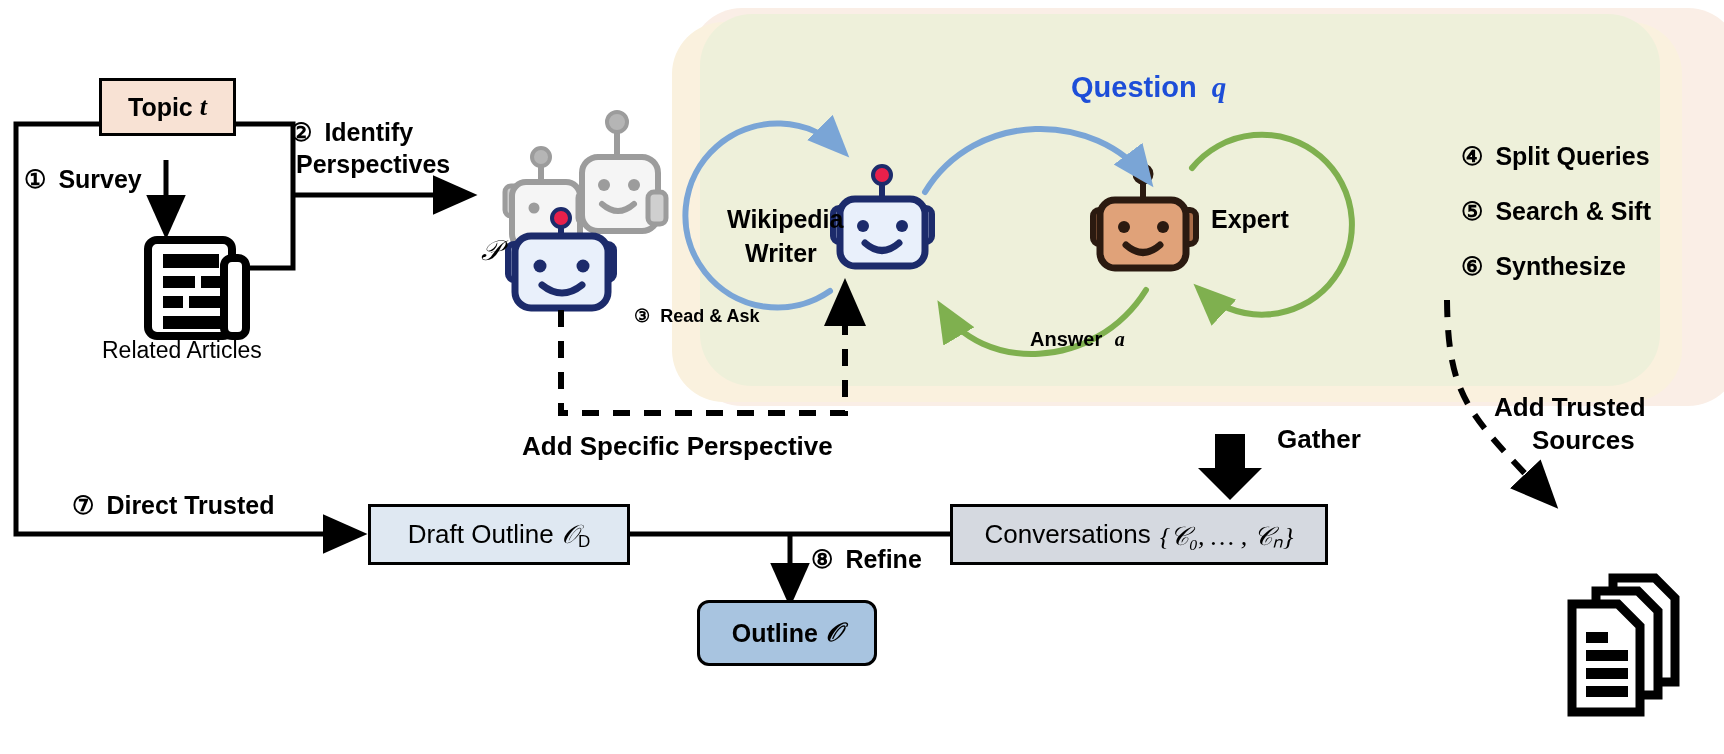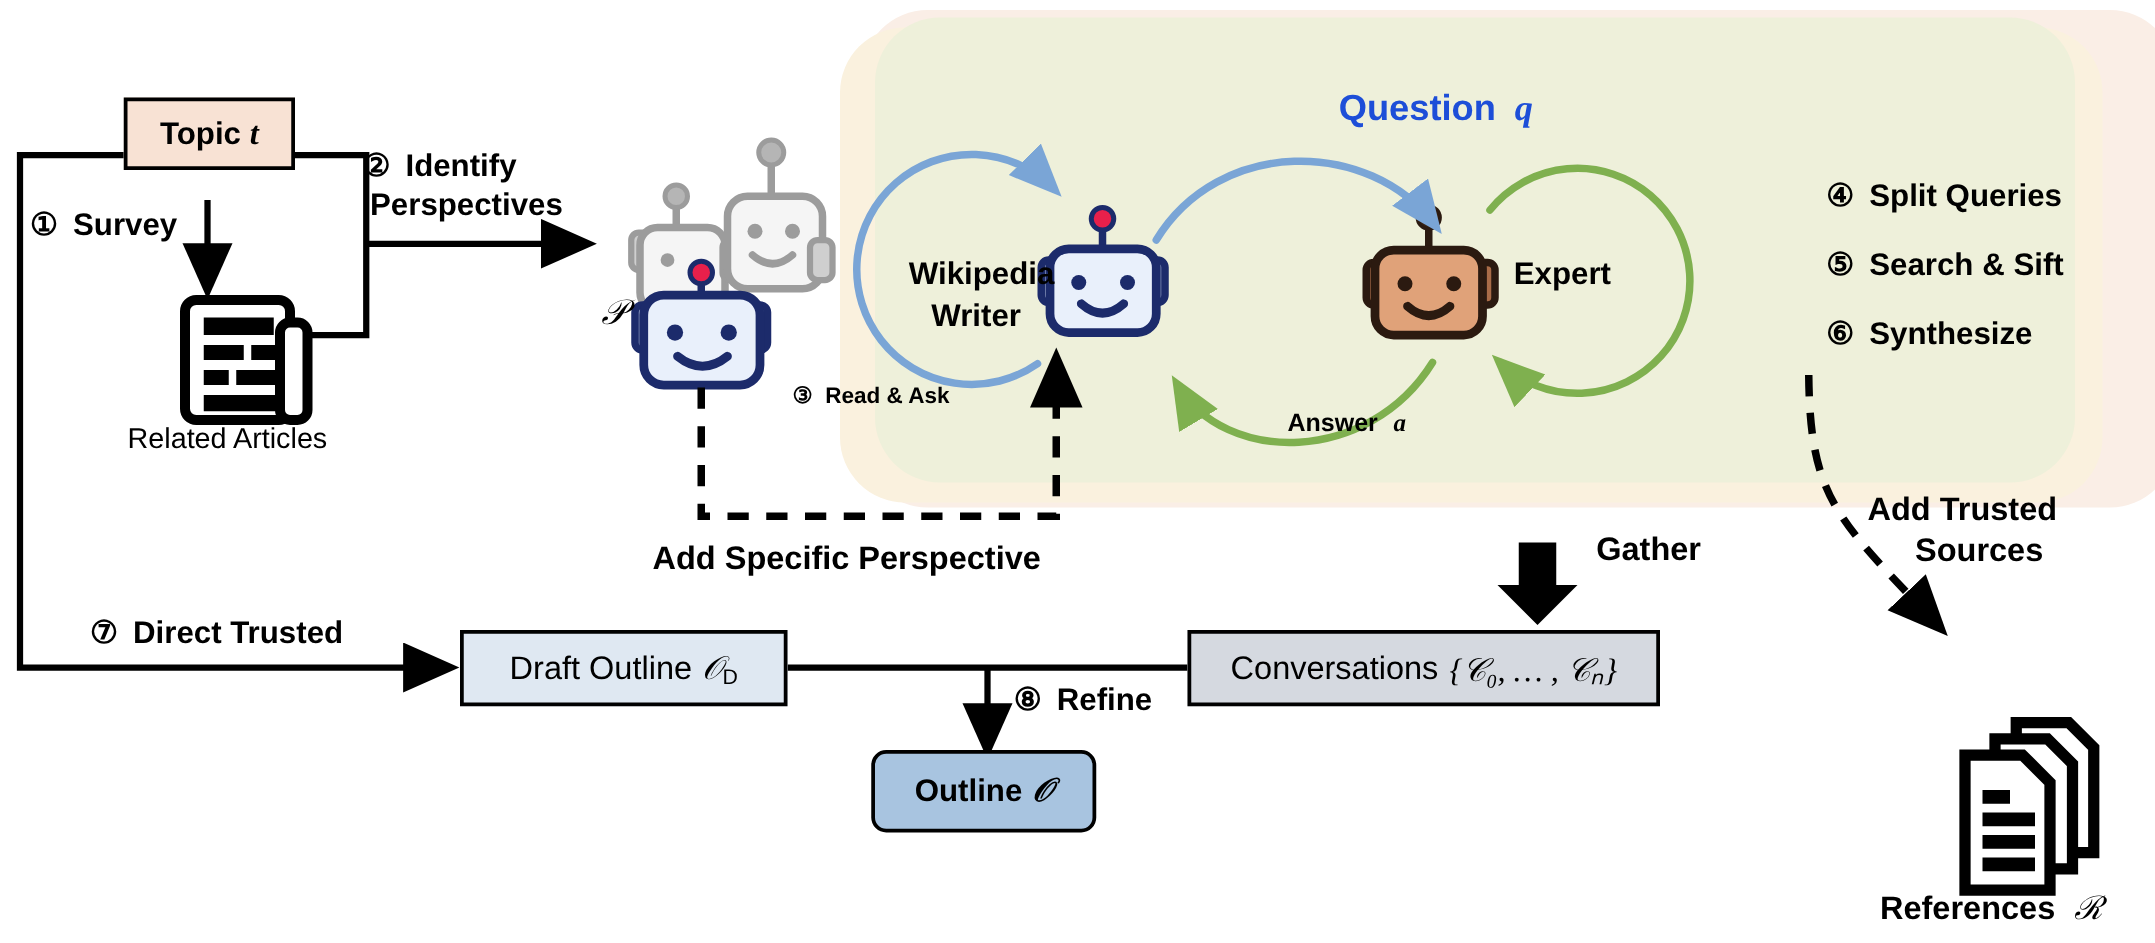--- a/index.html
+++ b/index.html
@@ -245,18 +245,14 @@
 
   <div class="lbl bold" style="left:1211px;top:205px;font-size:25px;">Expert</div>
 
   <div class="lbl bold" style="left:522px;top:431px;font-size:26px;">Add Specific Perspective</div>
 
   <div class="lbl bold" style="left:1277px;top:424px;font-size:26px;">Gather</div>
 
   <div class="lbl bold" style="left:1494px;top:392px;font-size:26px;">Add Trusted</div>
   <div class="lbl bold" style="left:1532px;top:425px;font-size:26px;">Sources</div>
 
-  <div class="lbl bold" style="left:1504px;top:707px;font-size:26px;">
-    <span>References</span>
-    <span class="ital" style="margin-left:8px;font-weight:normal;">ℛ</span>
-  </div>
 
 </div>
 
 </body></html>

